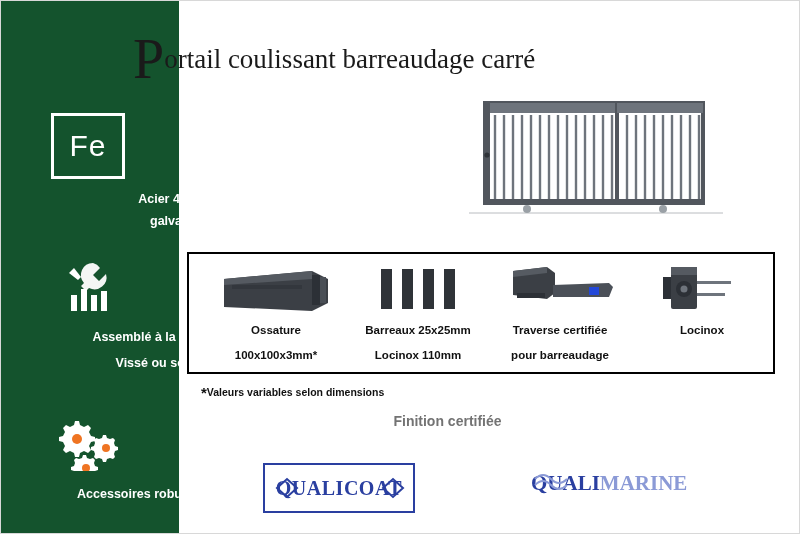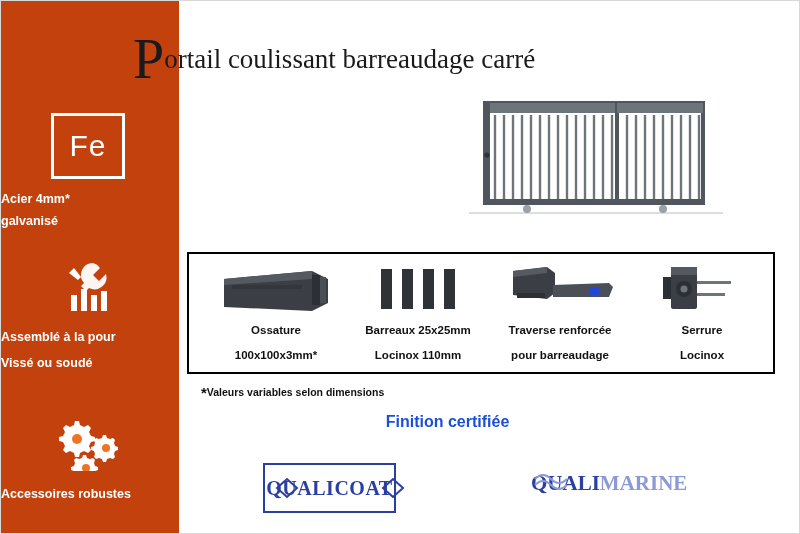--- a/index.html
+++ b/index.html
@@ -23,23 +23,23 @@
     overflow: hidden;
   }
 
   
   .sidebar {
     position: absolute;
     left: 0;
     top: 0;
     width: 178px;
     height: 534px;
-    background: #c2410c;
+    background: #14532d;
     color: #ffffff;
-    text-align: left;
+    text-align: right;
   }
   .fe-box {
     position: absolute;
     left: 50px;
     top: 112px;
     width: 74px;
     height: 66px;
     border: 3px solid #ffffff;
     box-sizing: border-box;
     display: flex;
@@ -155,33 +155,33 @@
   .footnote .star {
     font-size: 15px;
     vertical-align: -2px;
   }
   .certif {
     position: absolute;
     left: 0;
     top: 412px;
     width: 800px;
     text-align: center;
-    font-size: 16px;
-    font-weight: bold;
-    color: #1d4ed8;
+    font-size: 14px;
+    font-weight: bold;
+    color: #737373;
     padding-left: 93px;
     box-sizing: border-box;
   }
 
   
   .logo-qualicoat {
     position: absolute;
     left: 262px;
     top: 462px;
-    width: 133px;
+    width: 152px;
     height: 50px;
     border: 2px solid #2a3fa0;
     box-sizing: border-box;
     display: flex;
     align-items: center;
     justify-content: center;
   }
   .logo-qualicoat .txt {
     font-family: "Liberation Serif", serif;
     font-size: 20px;
@@ -342,37 +342,36 @@
       <div class="art">
         <svg viewBox="0 0 130 50" width="130" height="50" aria-hidden="true">
           <polygon points="18,8 52,4 60,10 60,30 52,36 18,32" fill="#3b3f45"></polygon>
           <polygon points="18,8 52,4 52,10 18,14" fill="#565b62"></polygon>
           <rect x="58" y="22" width="56" height="12" fill="#43484f"></rect>
           <polygon points="58,22 114,20 118,24 114,34 58,34" fill="#4b5058"></polygon>
           <rect x="94" y="24" width="10" height="8" fill="#2348d8"></rect>
           <rect x="22" y="30" width="28" height="5" fill="#2c3036"></rect>
         </svg>
       </div>
-      <div class="cap">Traverse renforcée</div>
+      <div class="cap">Traverse certifiée</div>
       <div class="cap">pour barreaudage</div>
     </div>
 
     <div class="feature">
       <div class="art">
         <svg viewBox="0 0 110 50" width="110" height="50" aria-hidden="true">
           <rect x="24" y="4" width="26" height="42" rx="2" fill="#3b3f45"></rect>
           <rect x="24" y="4" width="26" height="8" fill="#555a61"></rect>
           <circle cx="37" cy="26" r="8" fill="#2c3036"></circle>
           <circle cx="37" cy="26" r="3.5" fill="#6e747c"></circle>
           <rect x="50" y="18" width="34" height="3" fill="#6e747c"></rect>
           <rect x="50" y="30" width="28" height="3" fill="#6e747c"></rect>
           <rect x="16" y="14" width="8" height="22" fill="#2c3036"></rect>
         </svg>
       </div>
-      <div class="cap">Serrure</div>
       <div class="cap">Locinox</div>
     </div>
   </div>
 
   <div class="footnote">
     <span class="star">*</span><span>Valeurs variables selon dimensions</span>
   </div>
 
   <div class="certif">Finition certifiée</div>
 

